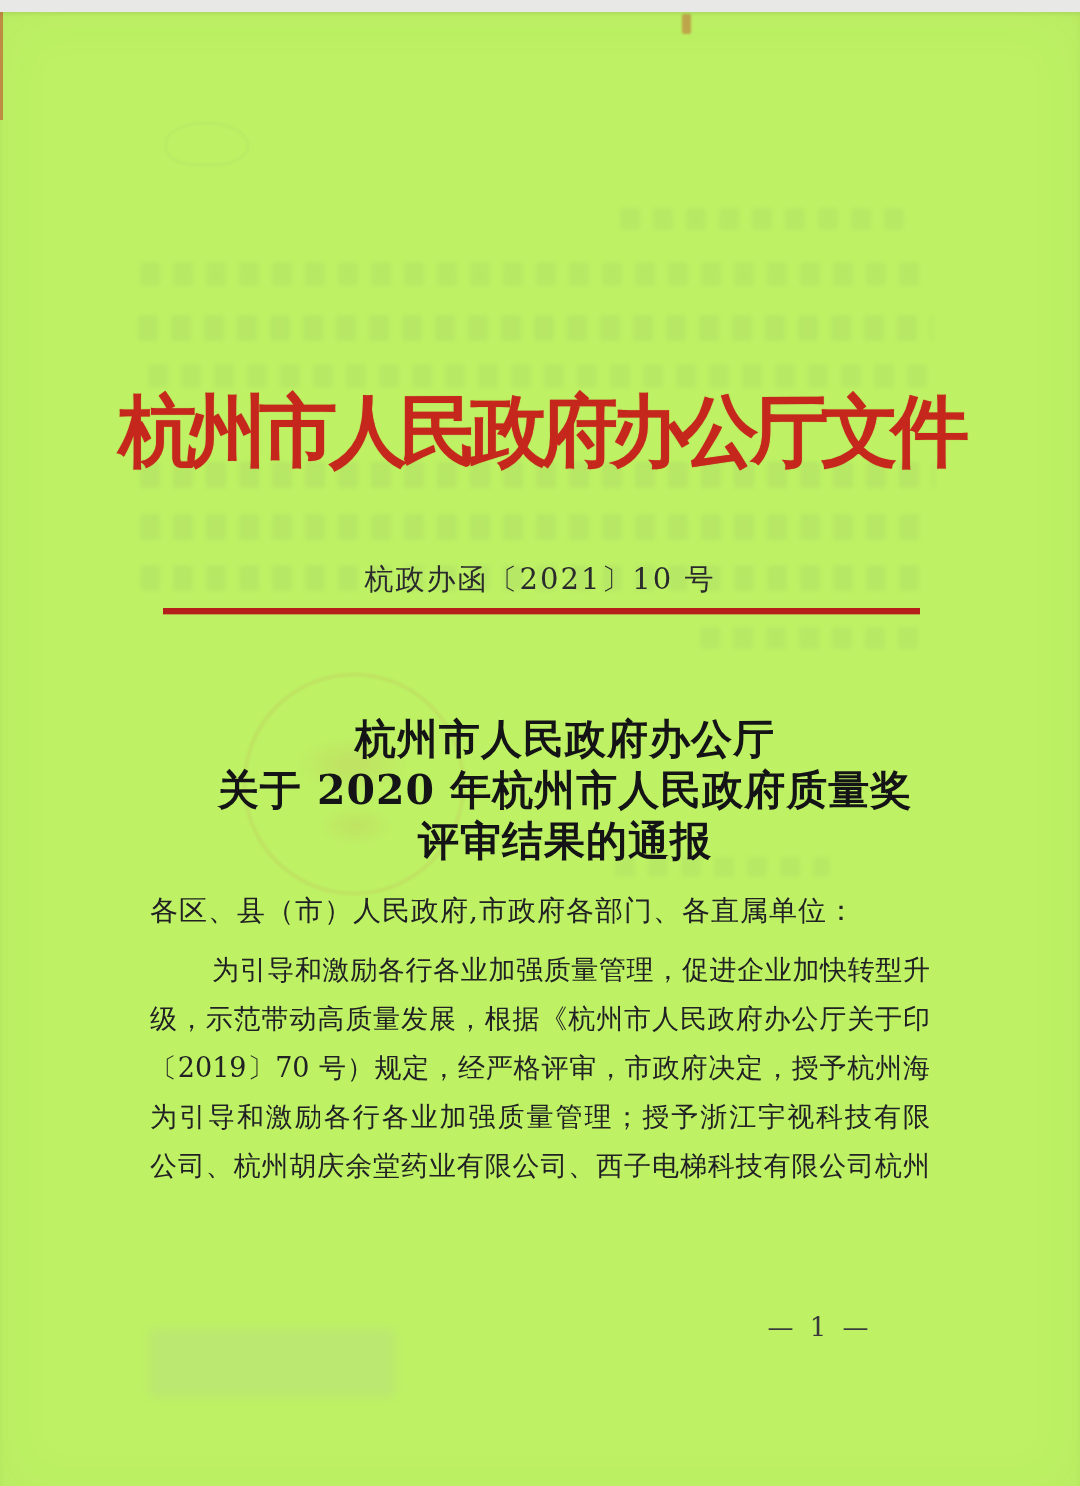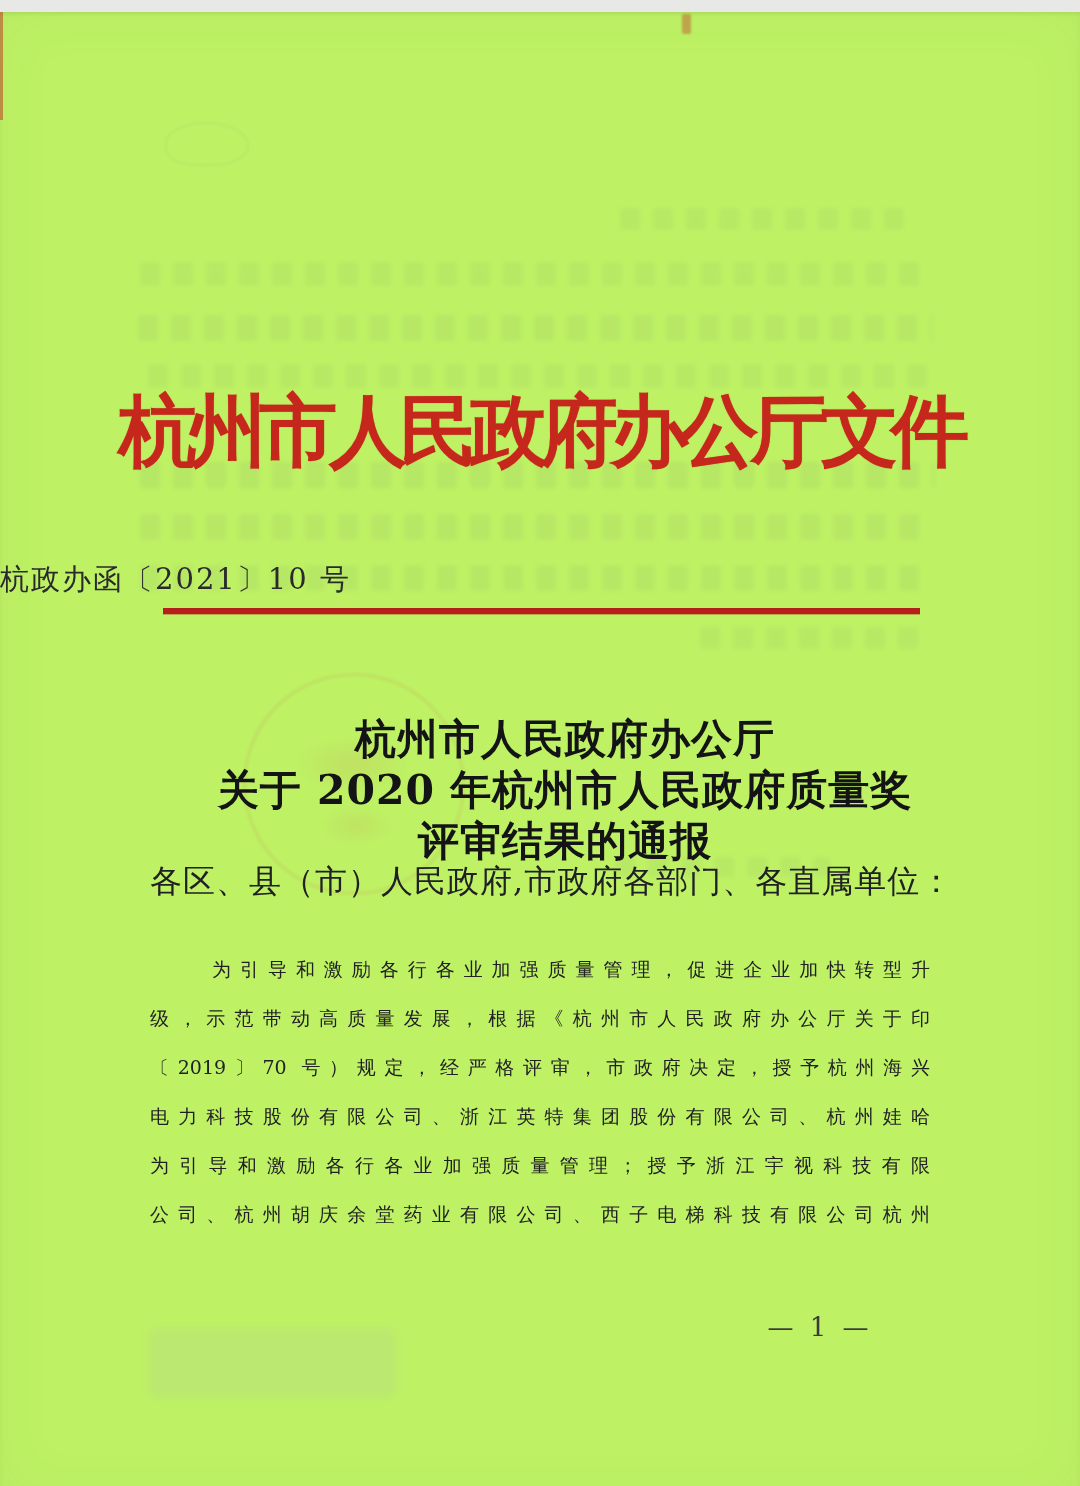--- a/index.html
+++ b/index.html
@@ -49,50 +49,50 @@
     position:absolute;left:0;top:368px;width:1080px;
     text-align:center;
     font-size:78px;font-weight:bold;
     letter-spacing:-0.10em;
     color:#c5271d;
     text-shadow:0 0 1px rgba(197,39,29,.55);
     white-space:nowrap;
   }
   .doc-number{
     position:absolute;left:0;top:548px;width:1080px;
-    text-align:left;
+    text-align:center;
     font-size:29px;color:#2a2a2c;
     letter-spacing:2px;
   }
   .red-rule{
     position:absolute;left:163px;top:596px;width:757px;height:6px;
     background:#b5201a;
     box-shadow:0 1px 0 rgba(181,32,26,.35);
   }
   .doc-title{
     position:absolute;left:0;top:702px;width:1080px;
     text-align:center;
     font-weight:bold;color:#141416;padding-left:25px;
   }
   .doc-title .t-line{
     font-size:41px;line-height:51px;
     letter-spacing:1px;
     white-space:nowrap;
   }
   .salutation{
-    position:absolute;left:150px;top:848px;width:790px;
-    font-size:32px;color:#212124;
+    position:absolute;left:150px;top:880px;width:790px;
+    font-size:28px;color:#212124;
     letter-spacing:1px;white-space:nowrap;
   }
   .body-block{
     position:absolute;left:150px;top:933px;width:780px;
   }
   .body-line{
     height:49px;line-height:49px;
-    font-size:19px;color:#212124;
+    font-size:27px;color:#212124;
     text-align:justify;text-align-last:justify;
     overflow:hidden;
   }
   .body-line.indent{padding-left:62px;}
   .page-number{
     position:absolute;left:720px;top:1300px;width:200px;
     text-align:center;
     font-size:26px;color:#3a3a3c;letter-spacing:4px;
   }
 </style>
@@ -130,20 +130,19 @@
     <div class="t-line">关于 2020 年杭州市人民政府质量奖</div>
     <div class="t-line">评审结果的通报</div>
   </div>
 
   <div class="salutation">各区、县（市）人民政府,市政府各部门、各直属单位：</div>
 
   <div class="body-block">
     <div class="body-line indent">为引导和激励各行各业加强质量管理，促进企业加快转型升</div>
     <div class="body-line">级，示范带动高质量发展，根据《杭州市人民政府办公厅关于印</div>
     <div class="body-line">〔2019〕70 号）规定，经严格评审，市政府决定，授予杭州海兴</div>
-    <div class="body-line">电力科技股份有限公司、浙江英特集团股份有限公司、杭州娃哈</div>
     <div class="body-line">为引导和激励各行各业加强质量管理；授予浙江宇视科技有限</div>
     <div class="body-line">公司、杭州胡庆余堂药业有限公司、西子电梯科技有限公司杭州</div>
   </div>
 
   <div class="page-number">— 1 —</div>
 
 </div>
 
 </body></html>

